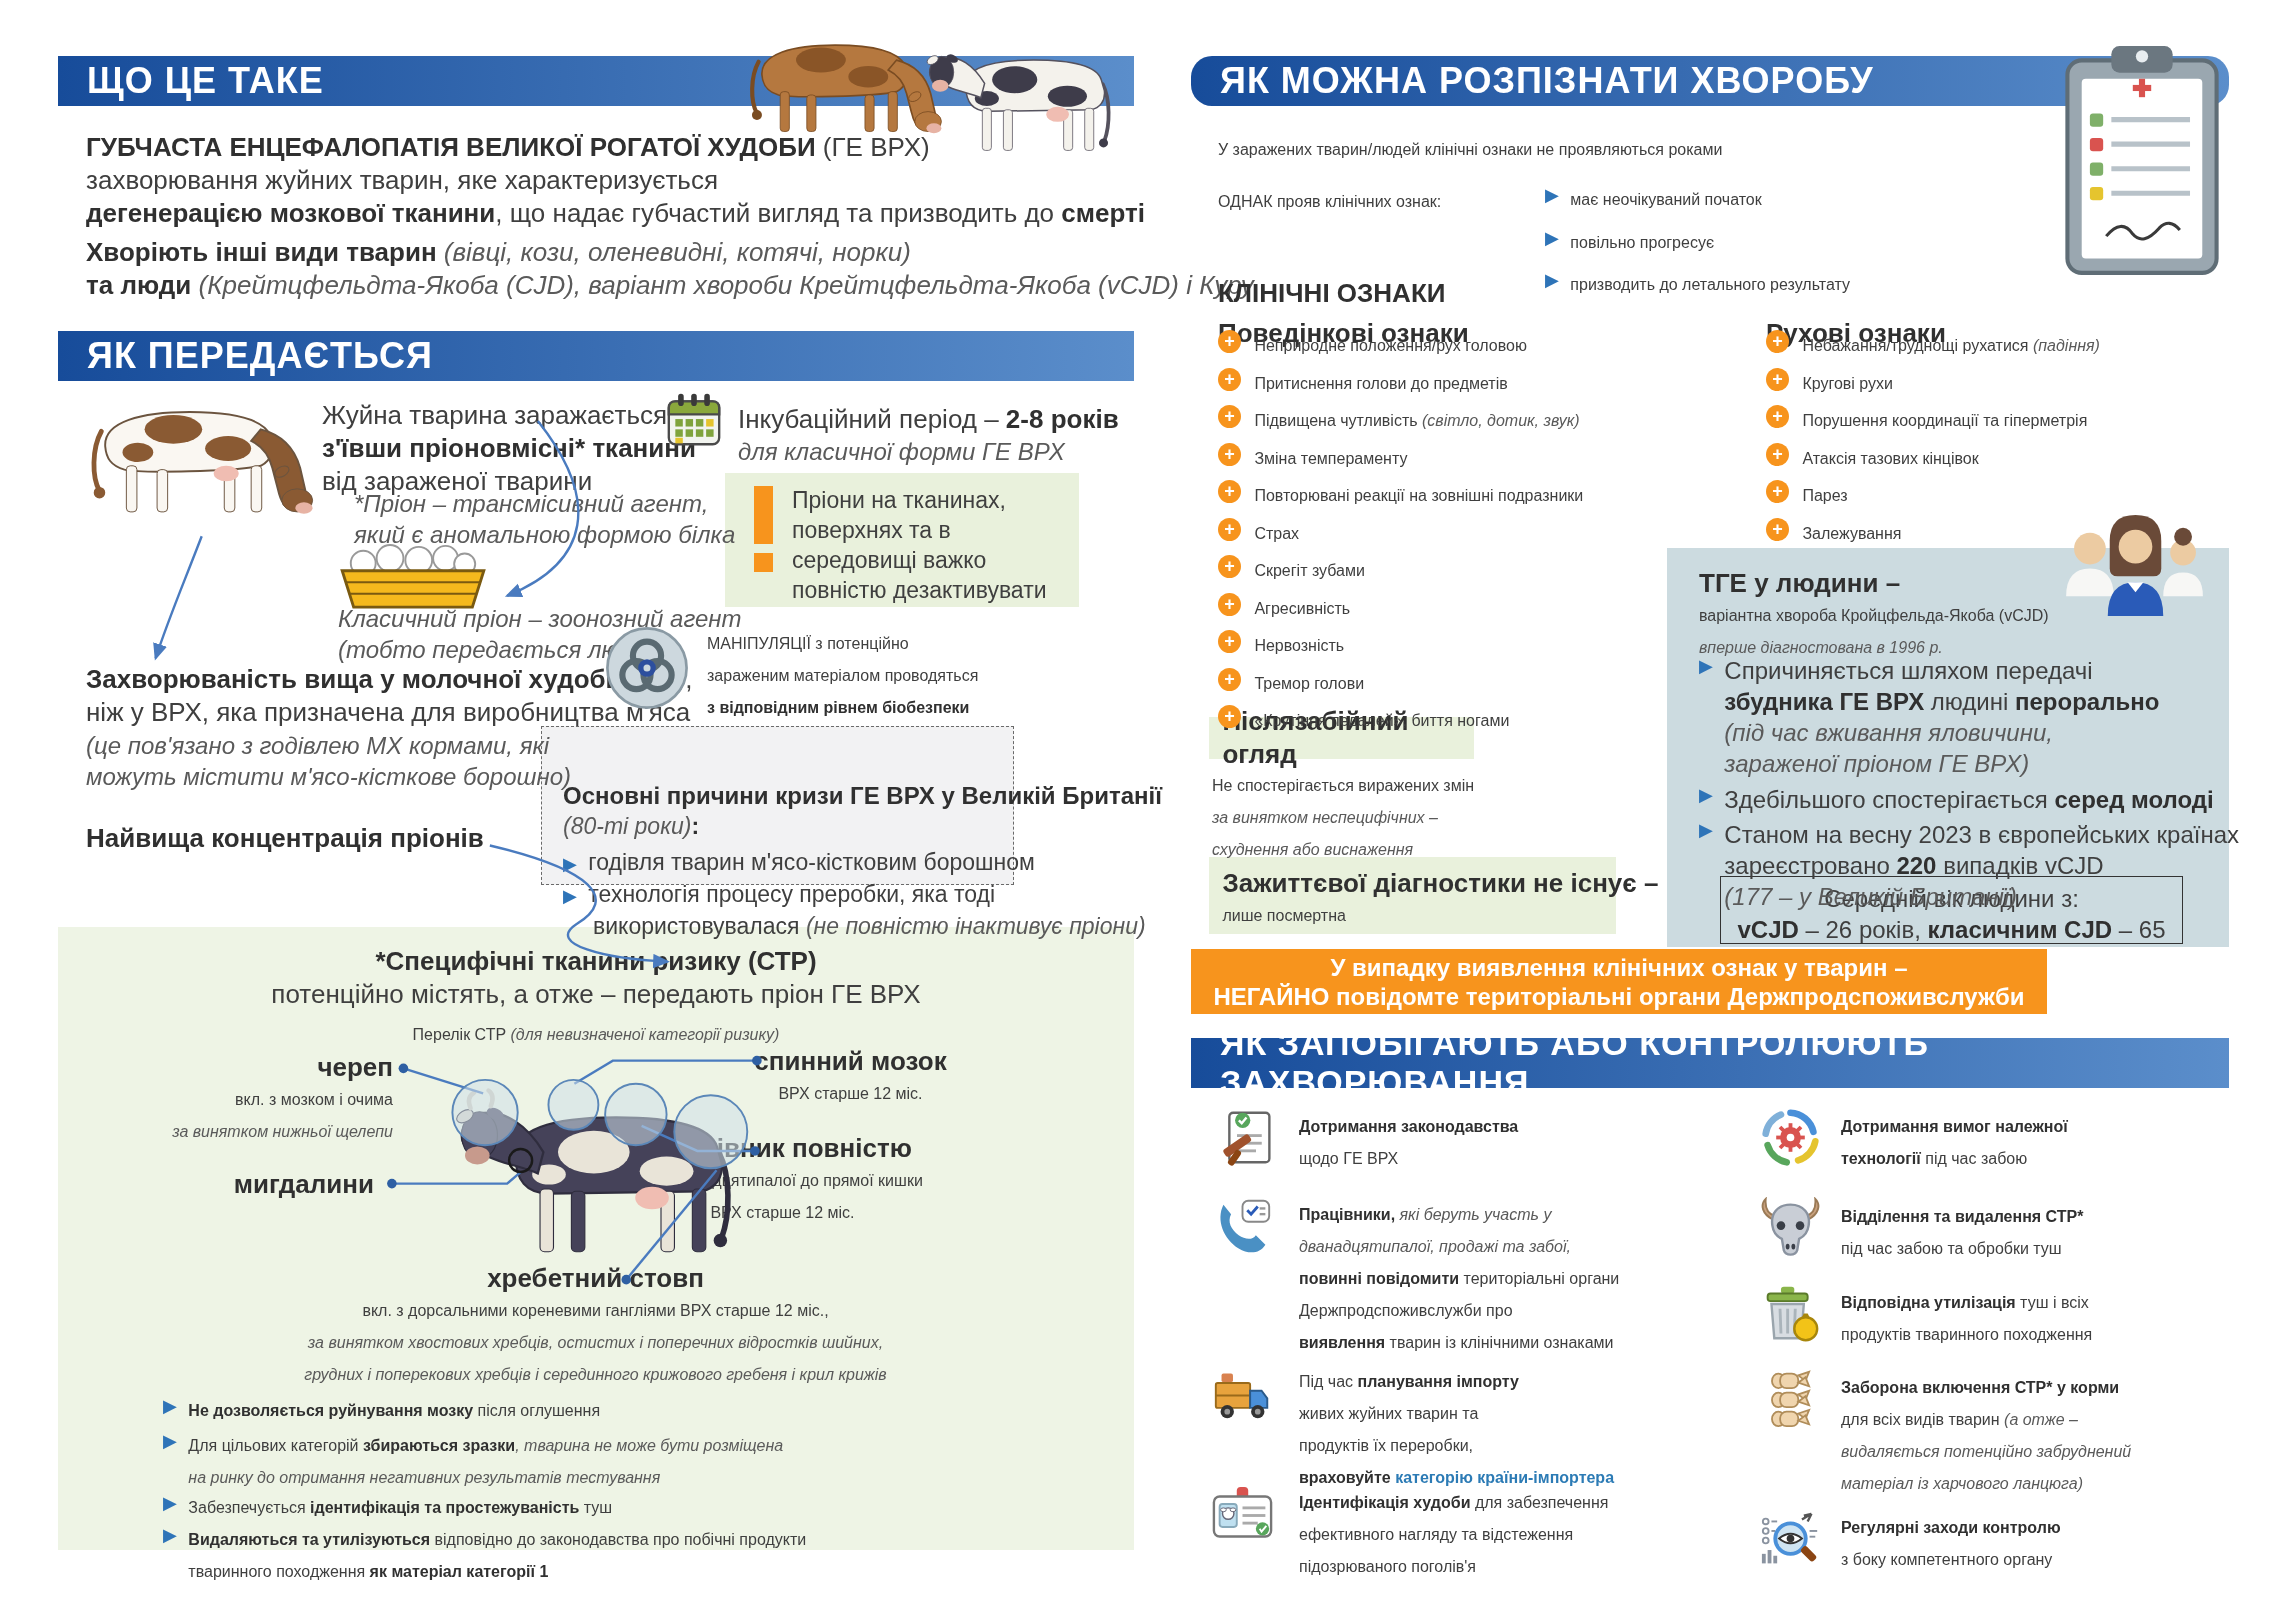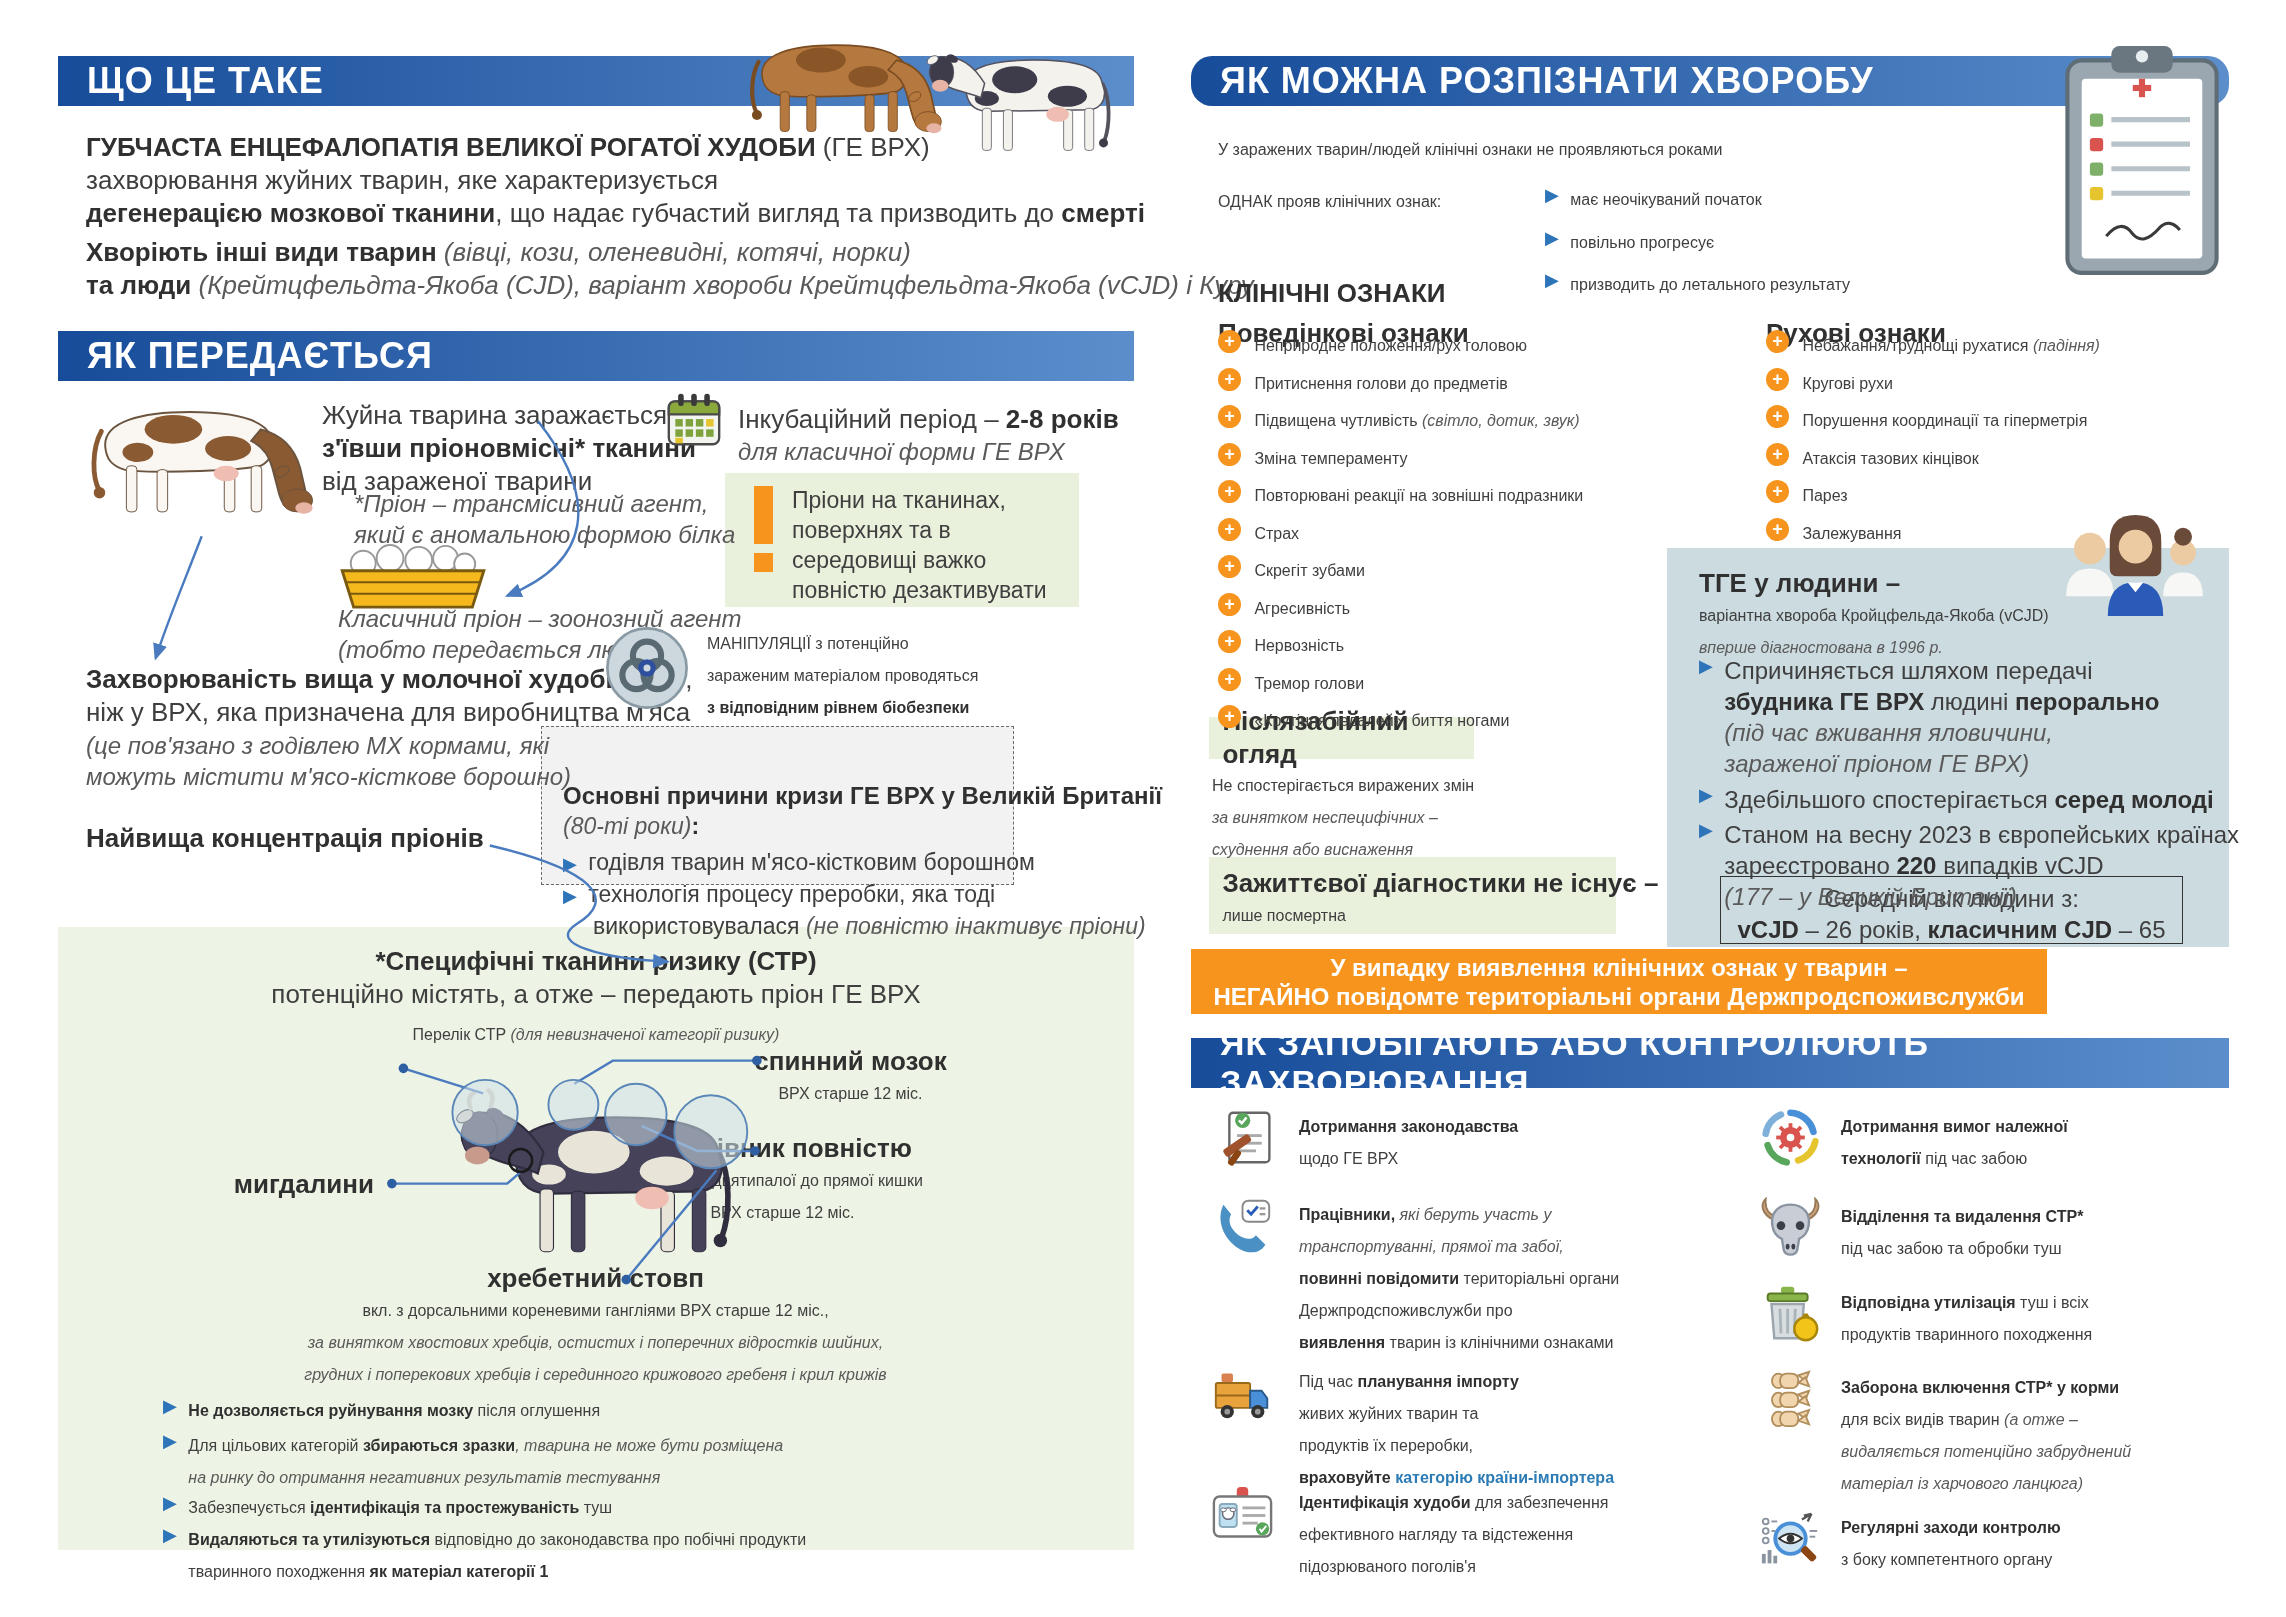--- a/index.html
+++ b/index.html
@@ -247,20 +247,25 @@
       <ellipse cx="38" cy="60" rx="16" ry="21" fill="#454259" stroke="#2f2d3e"></ellipse>
       <ellipse cx="36" cy="78" rx="11" ry="8" fill="#c79a8c"></ellipse>
       <ellipse cx="25" cy="43" rx="8" ry="5" fill="#d8d3c6" stroke="#2f2d3e" transform="rotate(-30 25 43)"></ellipse>
       <ellipse cx="52" cy="41" rx="8" ry="5" fill="#454259" transform="rotate(25 52 41)"></ellipse>
       <path d="M30,36 Q26,26 33,22" stroke="#cfc9ba" stroke-width="4" fill="none" stroke-linecap="round"></path>
       <path d="M48,34 Q52,24 46,20" stroke="#cfc9ba" stroke-width="4" fill="none" stroke-linecap="round"></path>
       <ellipse cx="192" cy="116" rx="15" ry="10" fill="#f0bdb2"></ellipse>
     </svg>
   </div>
 
+  <div class="blk rt" style="left:86px;top:1051px;width:307px;">
+    <div class="f27"><span class="b">череп</span></div>
+    <div class="f26"><span>вкл. з мозком і очима</span></div>
+    <div class="f26"><span class="i">за винятком нижньої щелепи</span></div>
+  </div>
   <div class="blk rt f27" style="left:86px;top:1168px;width:288px;">
     <div><span class="b">мигдалини</span></div>
   </div>
   <div class="blk ctr" style="left:716px;top:1045px;width:269px;">
     <div class="f27"><span class="b">спинний мозок</span></div>
     <div class="f26"><span>ВРХ старше 12 міс.</span></div>
   </div>
   <div class="blk ctr" style="left:600px;top:1132px;width:365px;">
     <div class="f27"><span class="b">кишківник повністю</span></div>
     <div class="f26"><span>від дванадцятипалої до прямої кишки</span></div>
@@ -510,21 +515,21 @@
     <svg viewBox="0 0 64 64" width="61" height="61">
       <path d="M12,8 C4,24 12,44 28,54 C38,60 50,60 56,50 L46,40 C42,46 34,44 28,40 C20,34 16,26 20,18 L12,8 Z" fill="#4a90c4"></path>
       <rect x="32" y="4" width="28" height="22" rx="6" fill="#fff" stroke="#888" stroke-width="2"></rect>
       <path d="M37,14 L41,18 L48,10" stroke="#2a5bb8" stroke-width="3" fill="none"></path>
       <line x1="50" y1="12" x2="56" y2="12" stroke="#999" stroke-width="2.5"></line>
       <line x1="50" y1="18" x2="56" y2="18" stroke="#999" stroke-width="2.5"></line>
     </svg>
   </div>
   <div class="blk f26" style="left:1299px;top:1199px;">
     <div><span class="b">Працівники,</span><span class="i"> які беруть участь у</span></div>
-    <div><span class="i">транспортуванні, прямої та забої,</span></div>
+    <div><span class="i">дванадцятипалої, продажі та забої,</span></div>
     <div><span class="b">повинні повідомити</span><span> територіальні органи</span></div>
     <div><span>Держпродспоживслужби про</span></div>
     <div><span class="b">виявлення</span><span> тварин із клінічними ознаками</span></div>
   </div>
 
   <div class="icon" style="left:1212px;top:1364px;">
     <svg viewBox="0 0 64 64" width="61" height="61">
       <rect x="10" y="10" width="12" height="9" rx="2" fill="#d9824f"></rect>
       <rect x="4" y="20" width="36" height="26" rx="2" fill="#e8a33d" stroke="#9a6a1a" stroke-width="2"></rect>
       <line x1="4" y1="33" x2="40" y2="33" stroke="#9a6a1a" stroke-width="2"></line>

